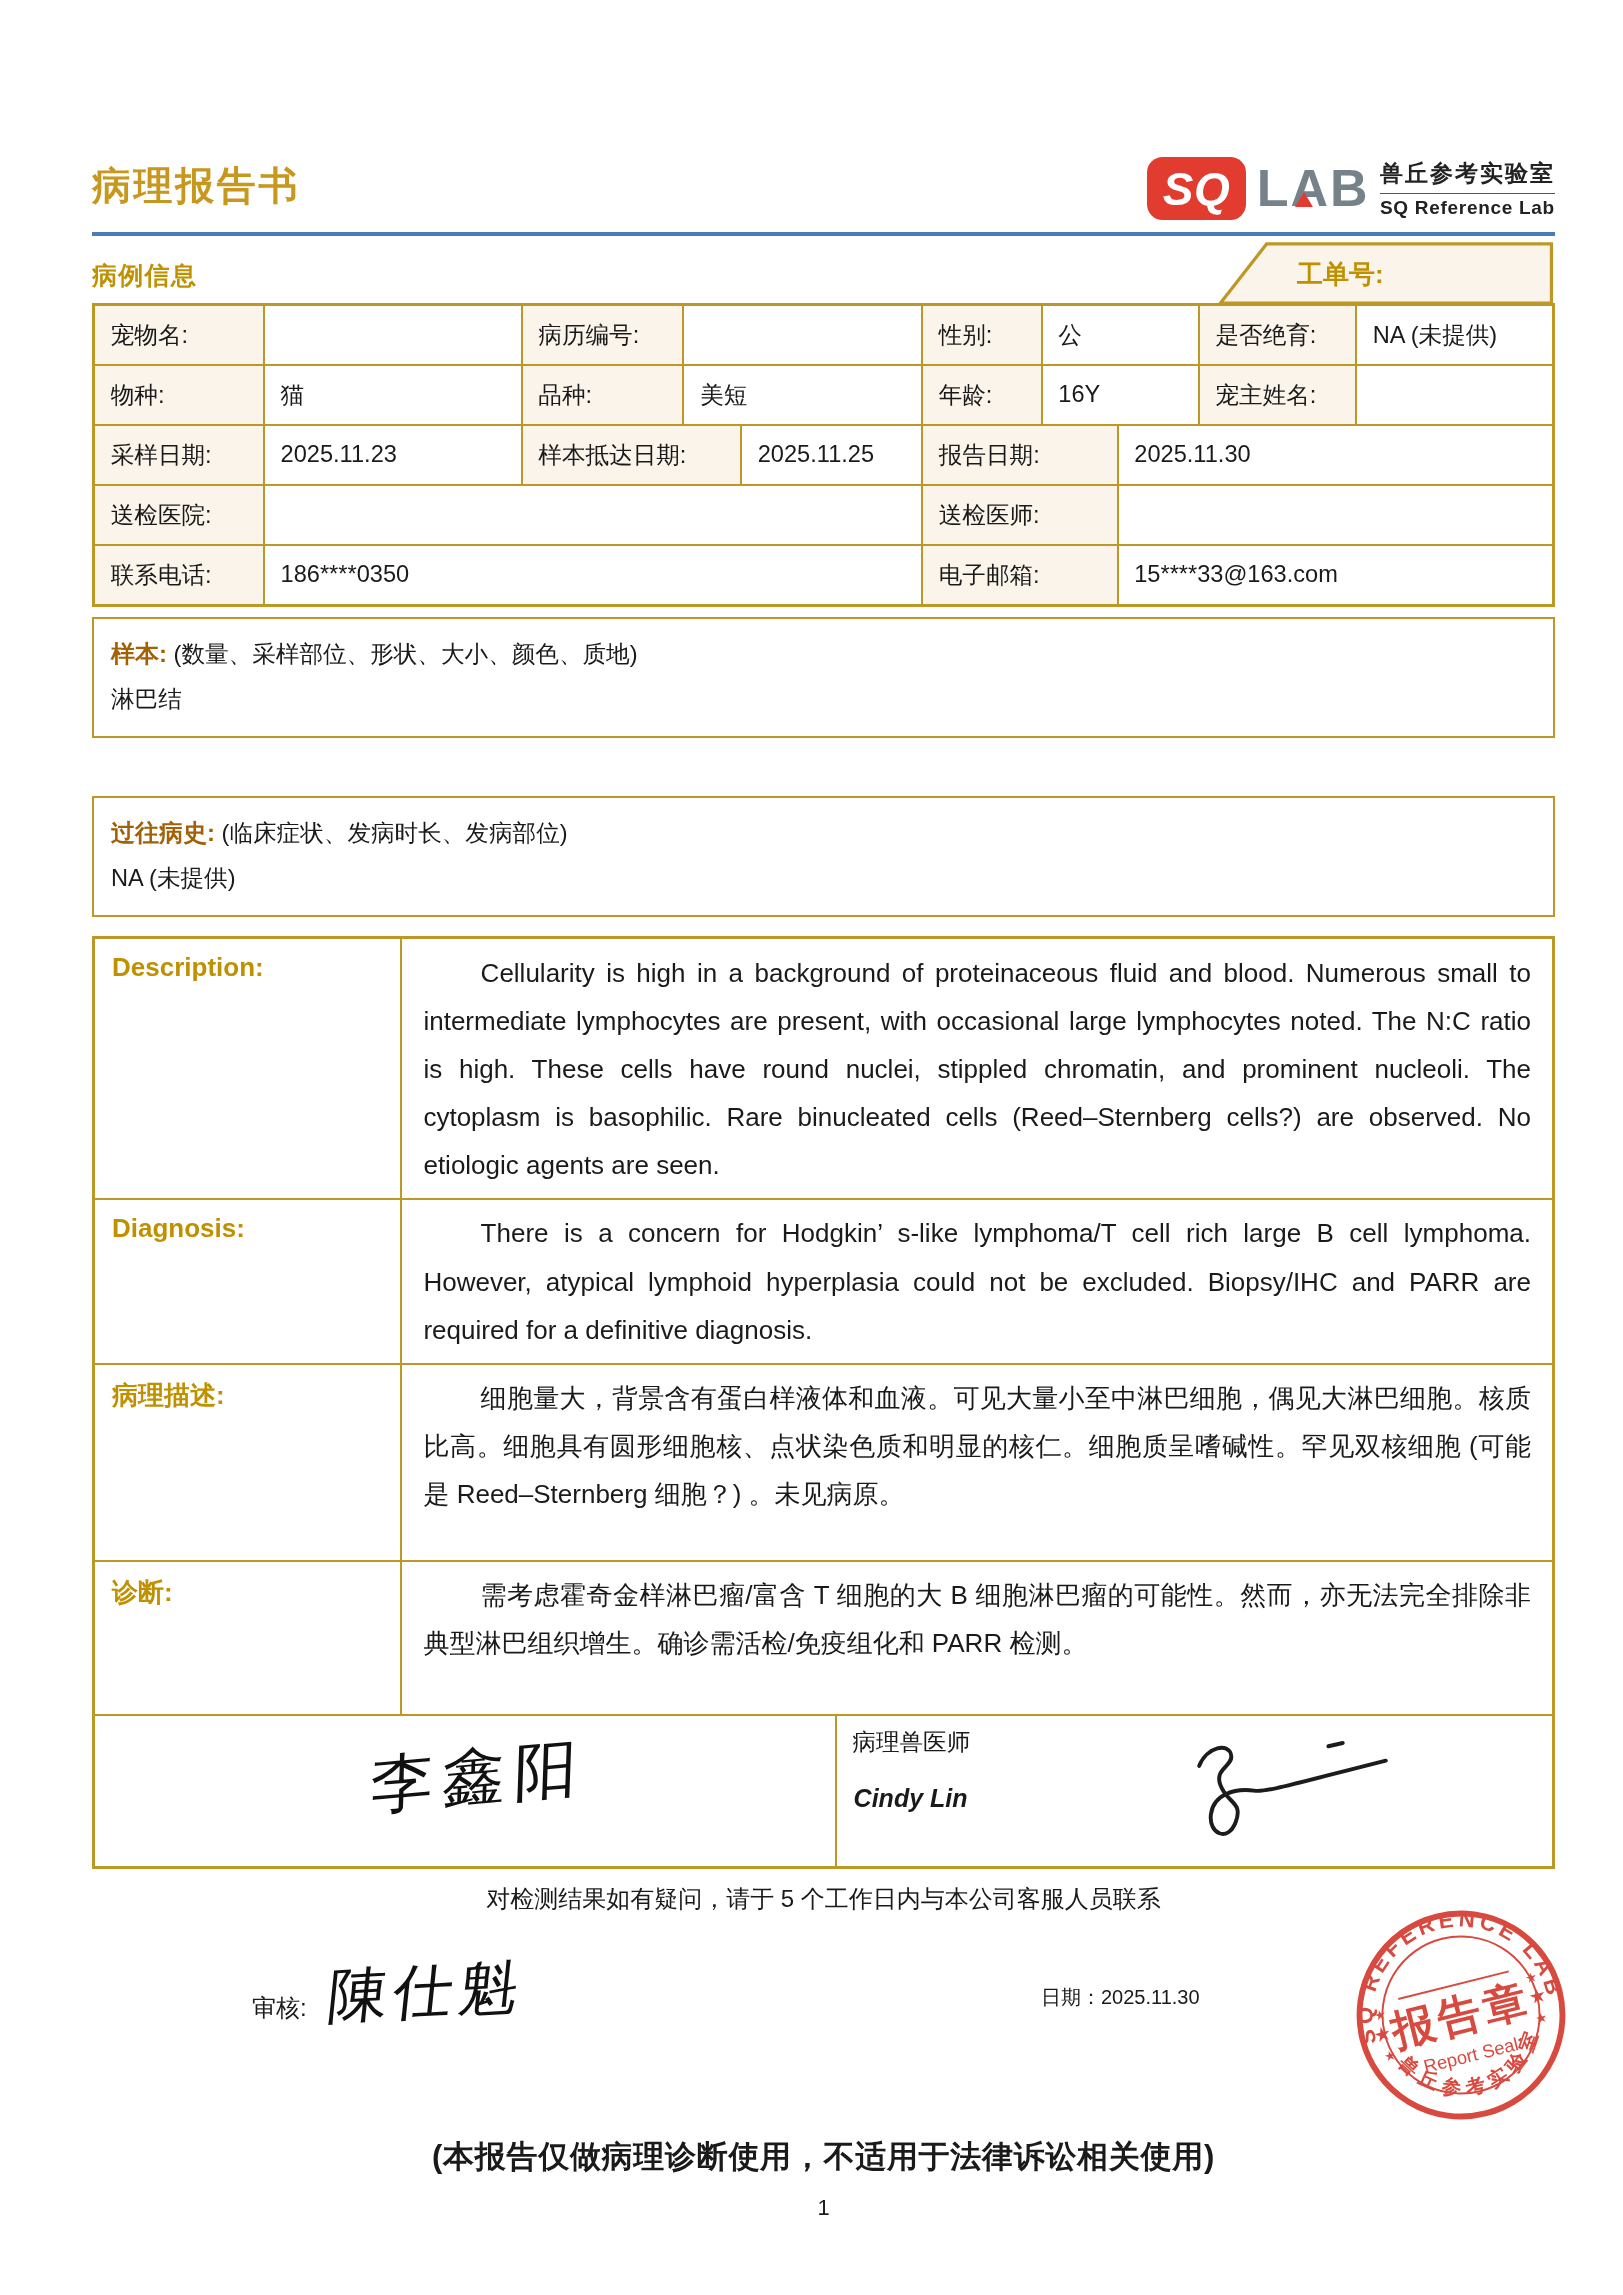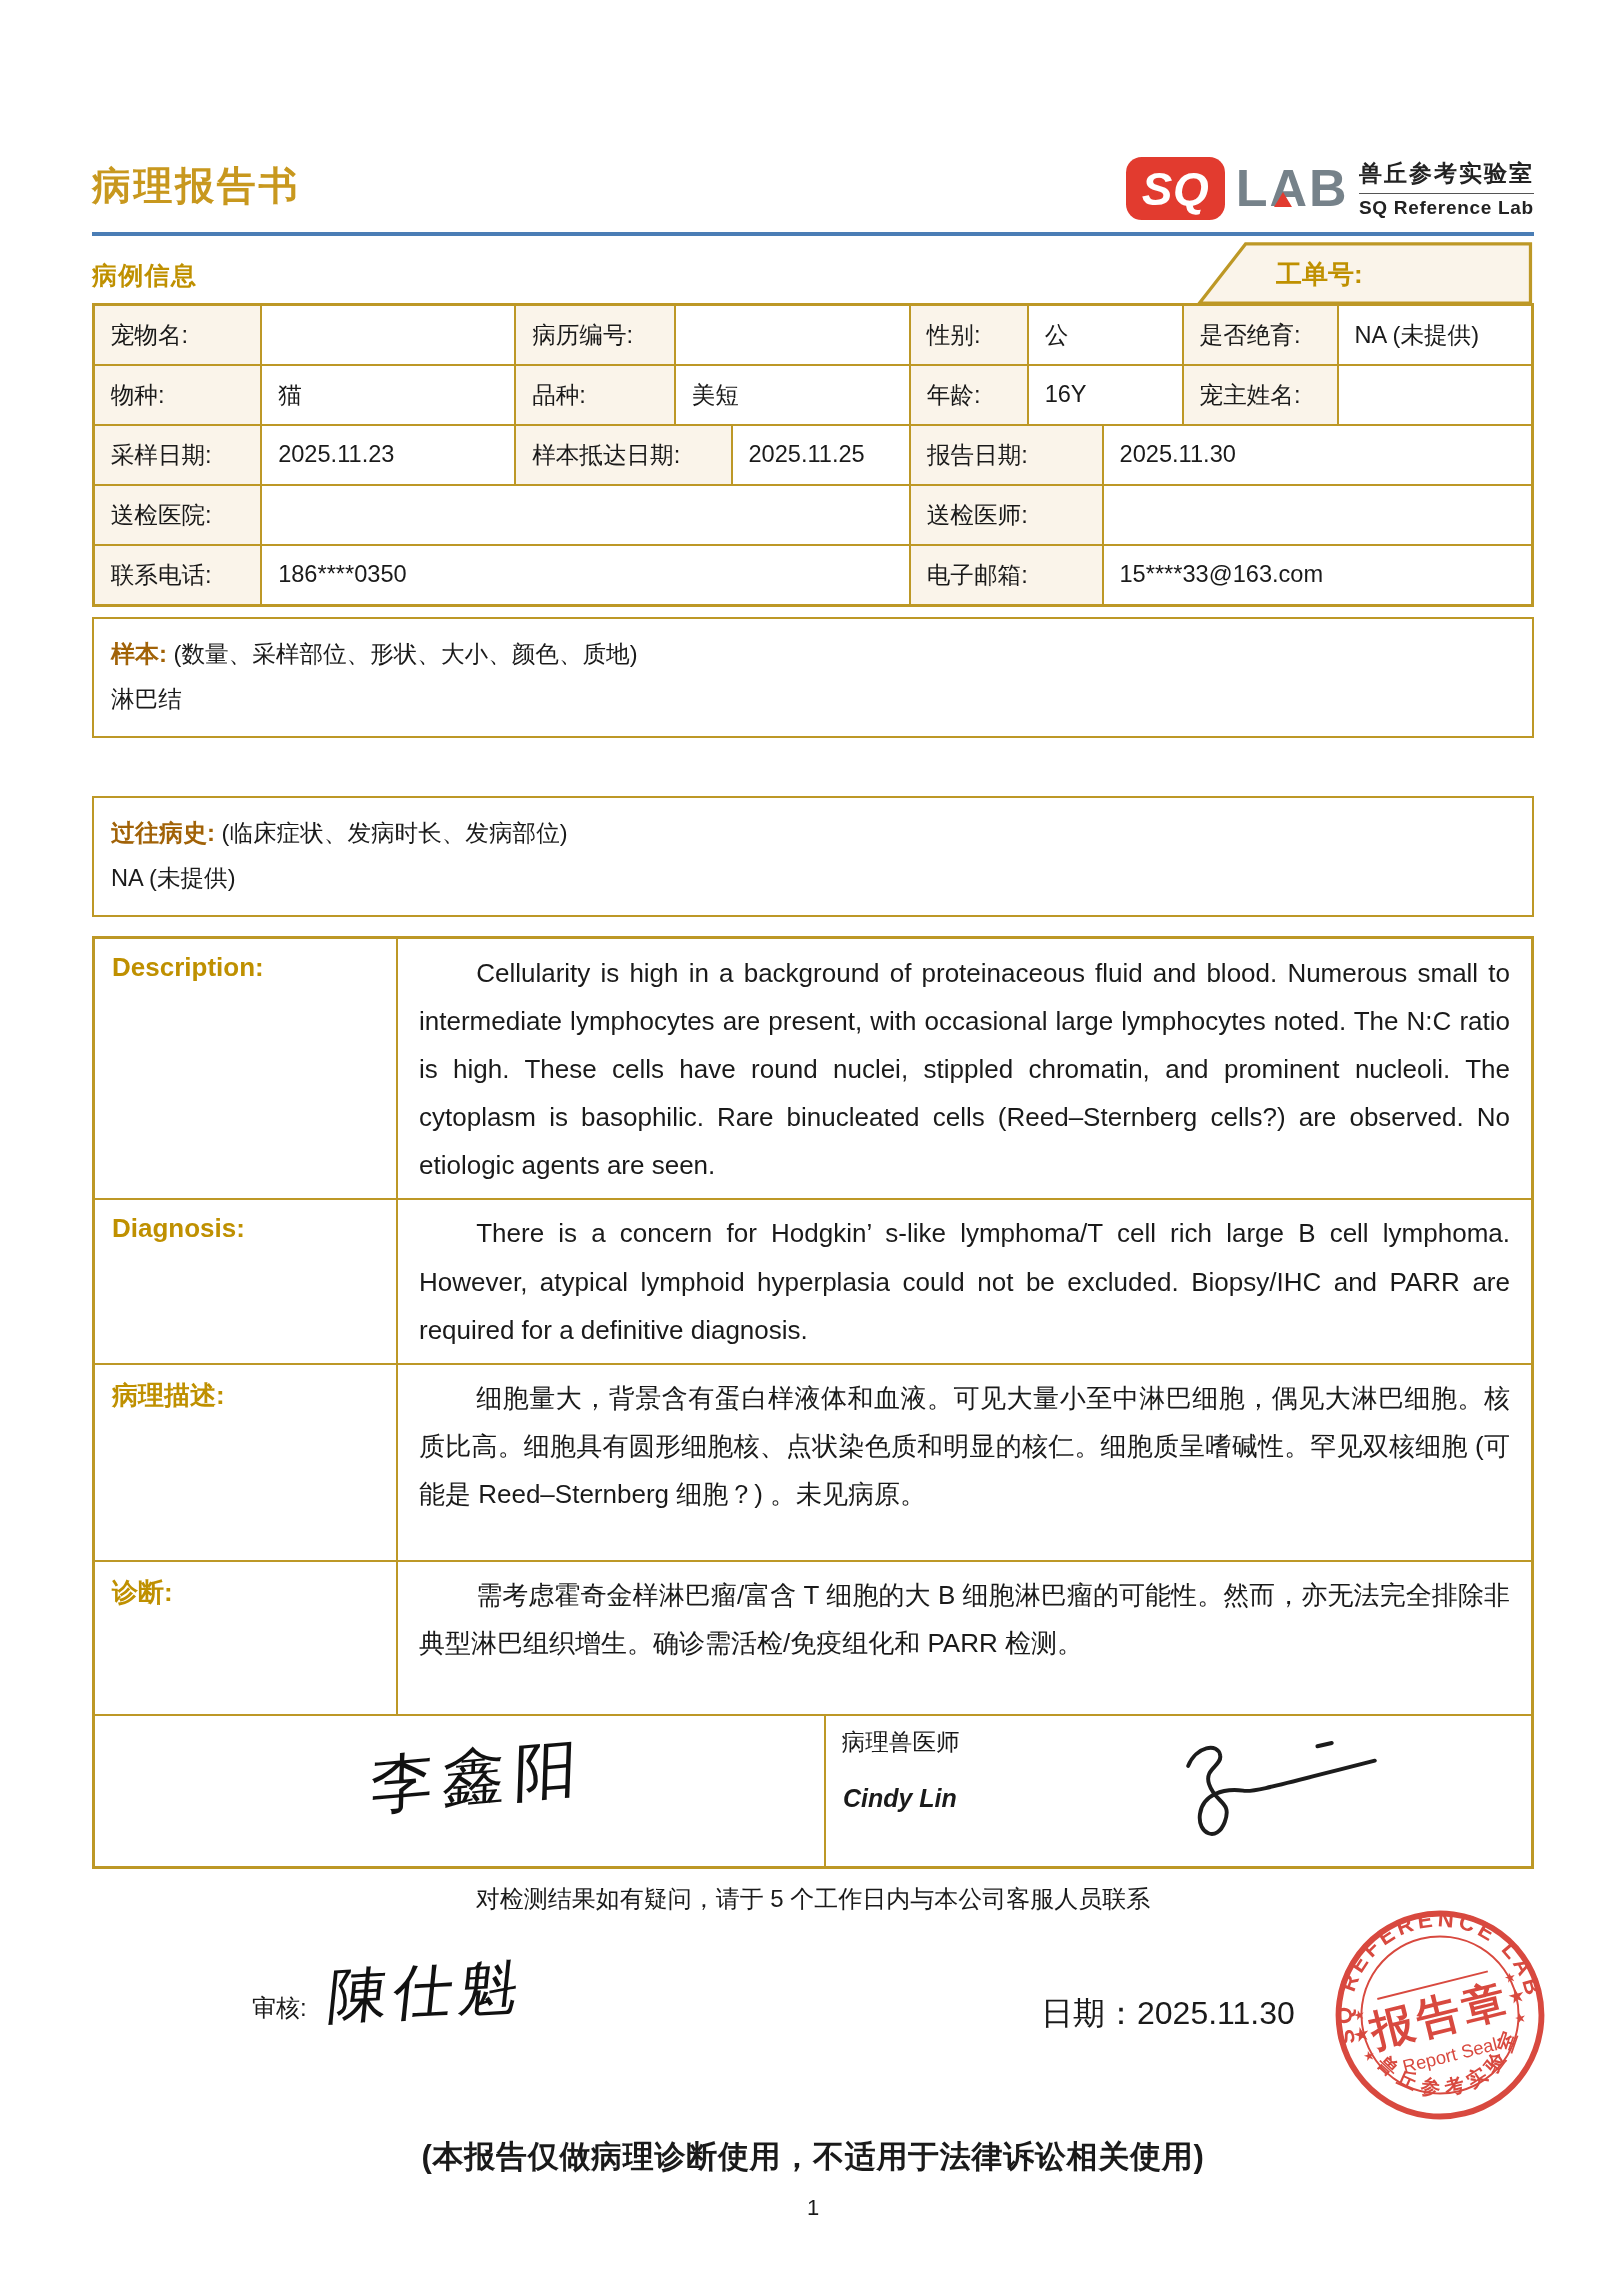--- a/index.html
+++ b/index.html
@@ -1,20 +1,20 @@
 <!DOCTYPE html>
 <html style="font-size:10.5px"><head>
 <meta charset="utf-8">
 <style>
   html,body{margin:0;padding:0;}
   body{
     width:1623px;height:2295px;background:#ffffff;position:relative;overflow:hidden;
     font-family:"Liberation Sans","DejaVu Sans",sans-serif;color:#1a1a1a;
   }
-  .page{padding:156px 89px 0 92px;}
+  .page{padding:156px 68px 0 92px;}
   
   .header{display:flex;justify-content:space-between;align-items:flex-start;height:68px;}
   .report-title{font-size:39px;font-weight:bold;color:#C8981E;letter-spacing:2.6px;margin-top:2.6px;}
   .logo{display:flex;align-items:center;gap:10.5px;margin-top:1.3px;}
   .logo-badge{width:99px;height:63px;background:#E23B2F;border-radius:15.7px;
     display:flex;align-items:center;justify-content:center;}
   .logo-sq{color:#fff;font-size:46px;font-weight:bold;font-style:italic;letter-spacing:0.7px;}
   .logo-lab{font-size:52px;font-weight:bold;color:#76828A;letter-spacing:2px;line-height:63px;position:relative;}
   .logo-a-triangle{position:absolute;left:38px;bottom:13px;width:0;height:0;
     border-left:9.2px solid transparent;border-right:9.2px solid transparent;border-bottom:15.7px solid #E23B2F;}
@@ -61,21 +61,21 @@
   .sig-role{font-size:23.6px;color:#1a1a1a;}
   .hand-cn{font-family:"DejaVu Serif","Liberation Serif",serif;color:#111;display:inline-block;}
   .sig-lab{position:absolute;left:275px;top:18.3px;font-size:63px;transform:rotate(-5deg) skewX(-7deg);letter-spacing:9.2px;}
   .sig-vet-name{position:absolute;left:17px;top:68px;font-size:25px;font-weight:bold;font-style:italic;}
   .sig-vet-scribble{position:absolute;left:353px;top:11.8px;}
   
   .contact-note{margin-top:14.4px;text-align:center;font-size:24px;}
   .review-row{position:relative;margin-top:30px;height:131px;}
   .review-label{position:absolute;left:160px;top:47px;font-size:24px;}
   .sig-review{position:absolute;left:236px;top:6.5px;font-size:60px;transform:rotate(-3deg) skewX(-9deg);letter-spacing:5.2px;}
-  .date-group{position:absolute;left:949px;top:47px;font-size:32px;}
+  .date-group{position:absolute;left:949px;top:39px;font-size:20px;}
   .seal{position:absolute;right:-14.4px;top:-38px;width:216px;height:216px;transform:rotate(-14deg);opacity:0.92;}
   .disclaimer{margin-top:60px;text-align:center;font-size:31px;font-weight:bold;letter-spacing:0.7px;}
   .page-num{margin-top:17px;text-align:center;font-size:22px;}
 </style>
 </head>
 <body>
 
 <div class="page">
 
   <div class="header">

